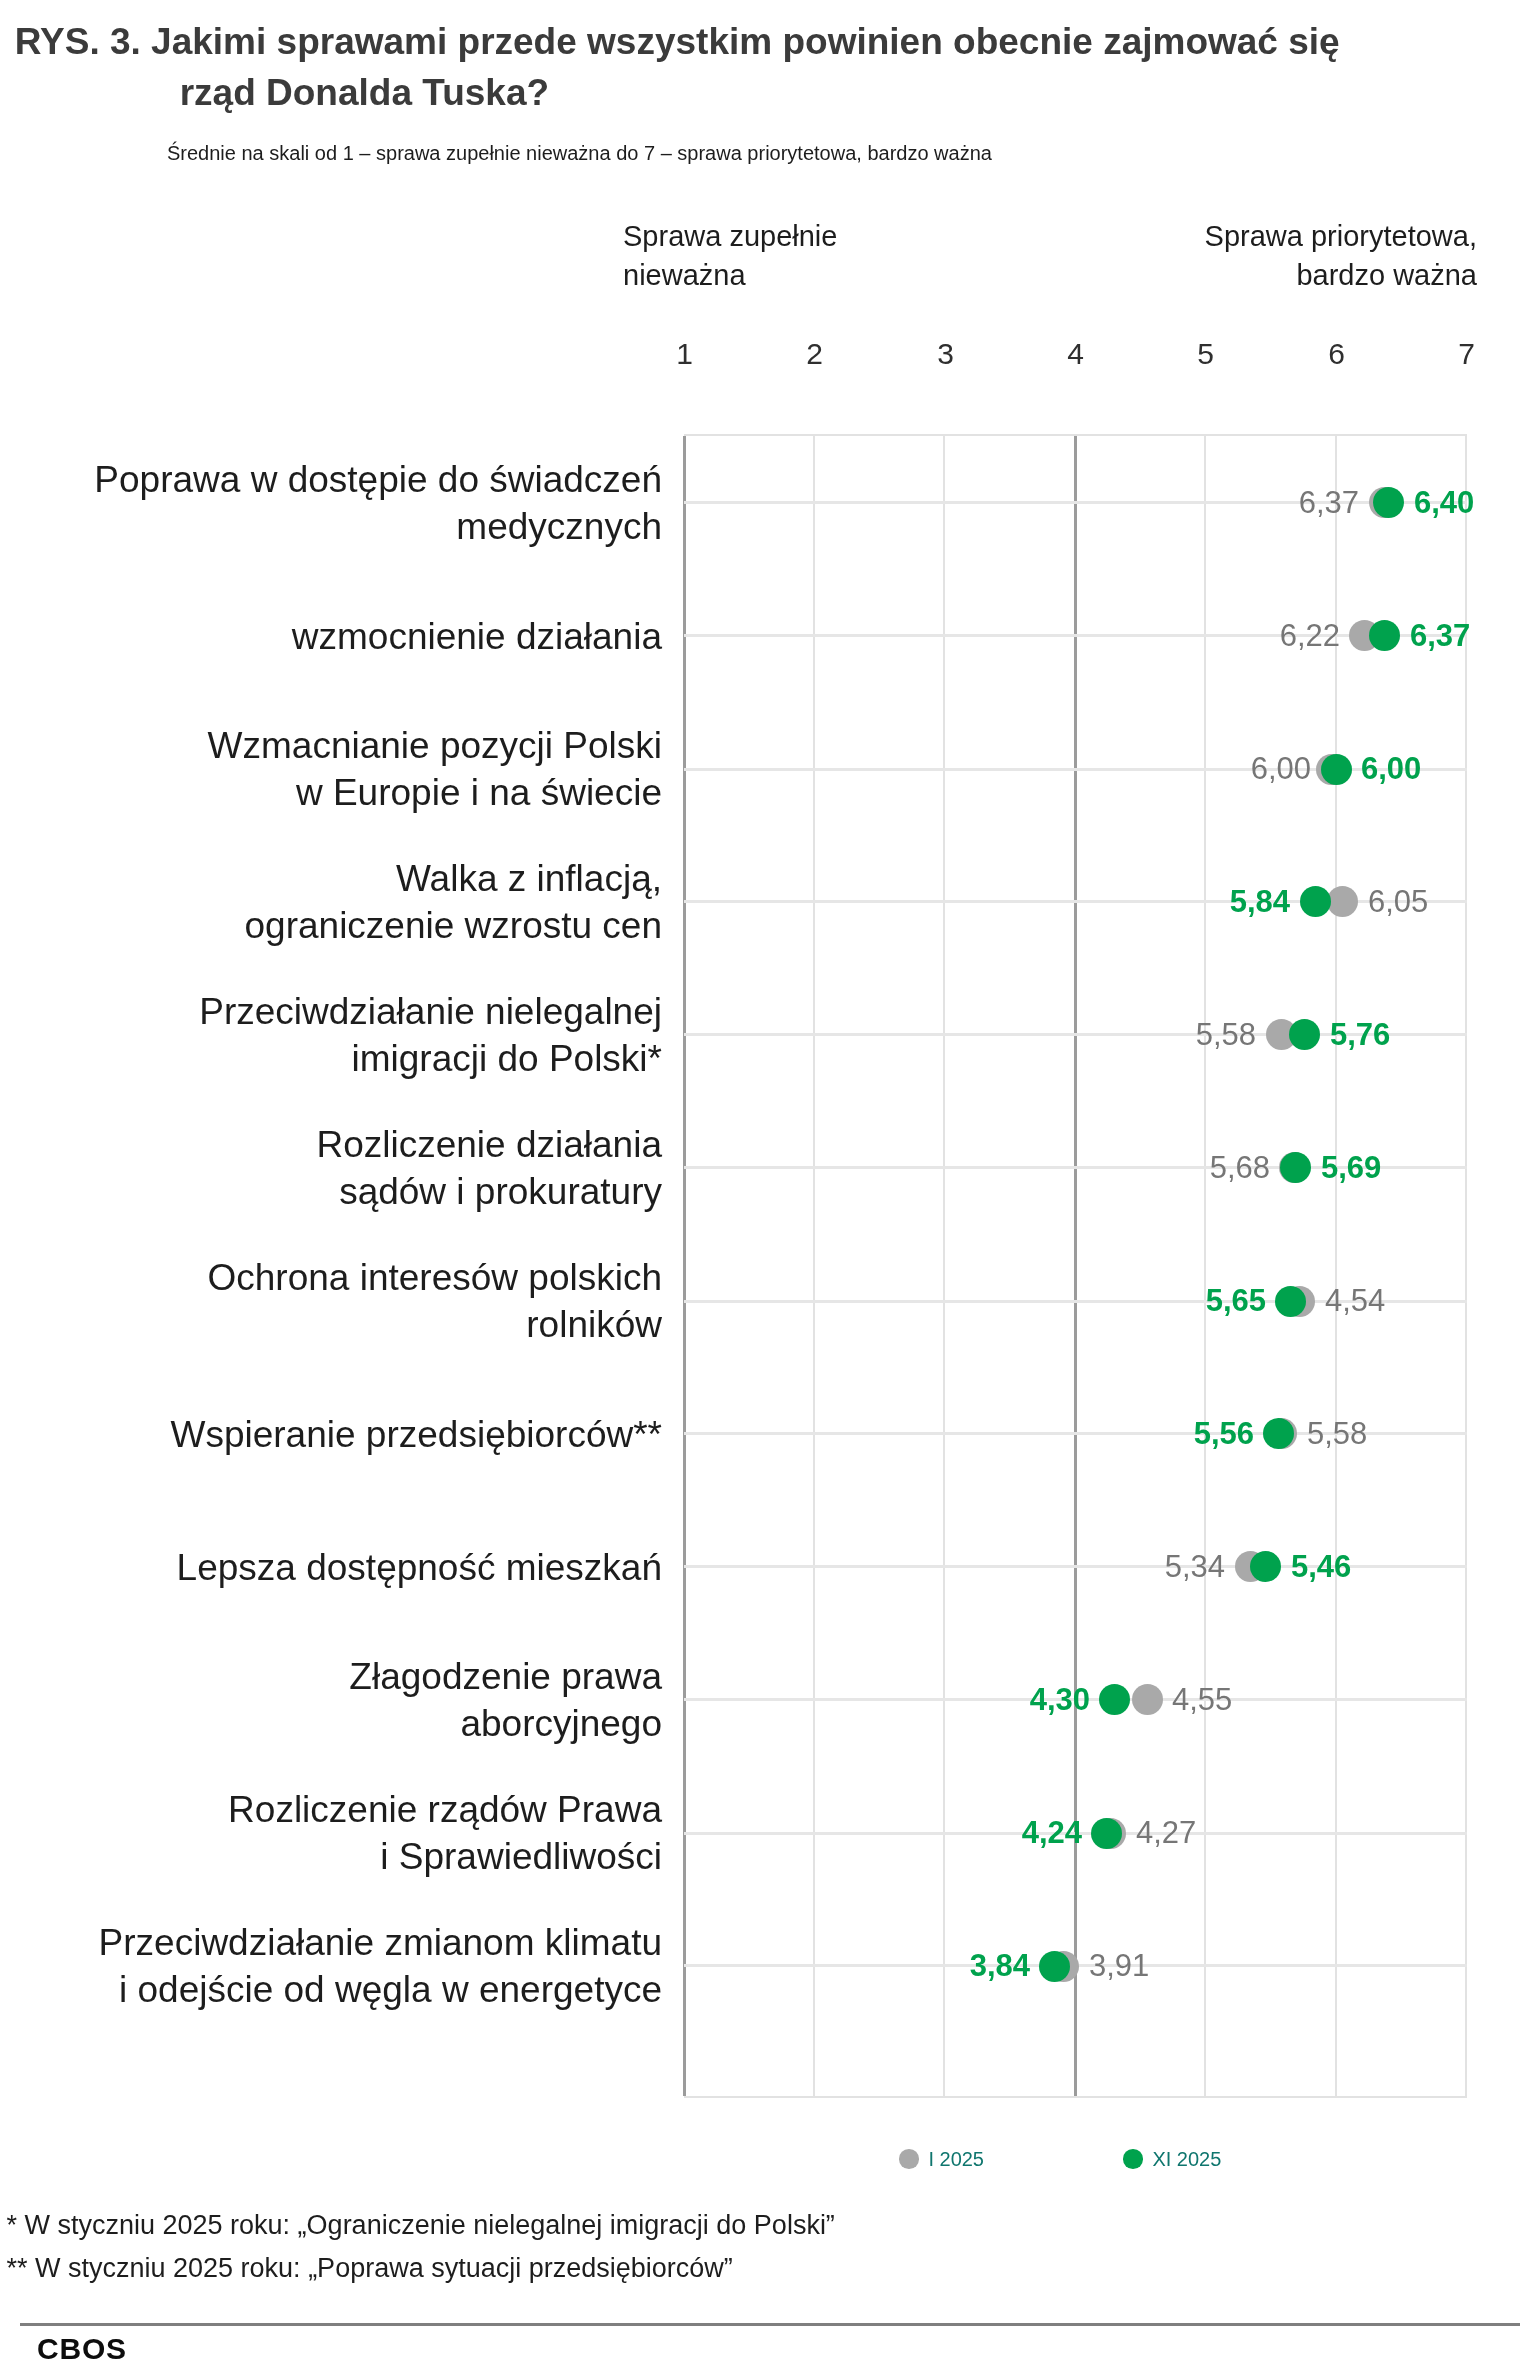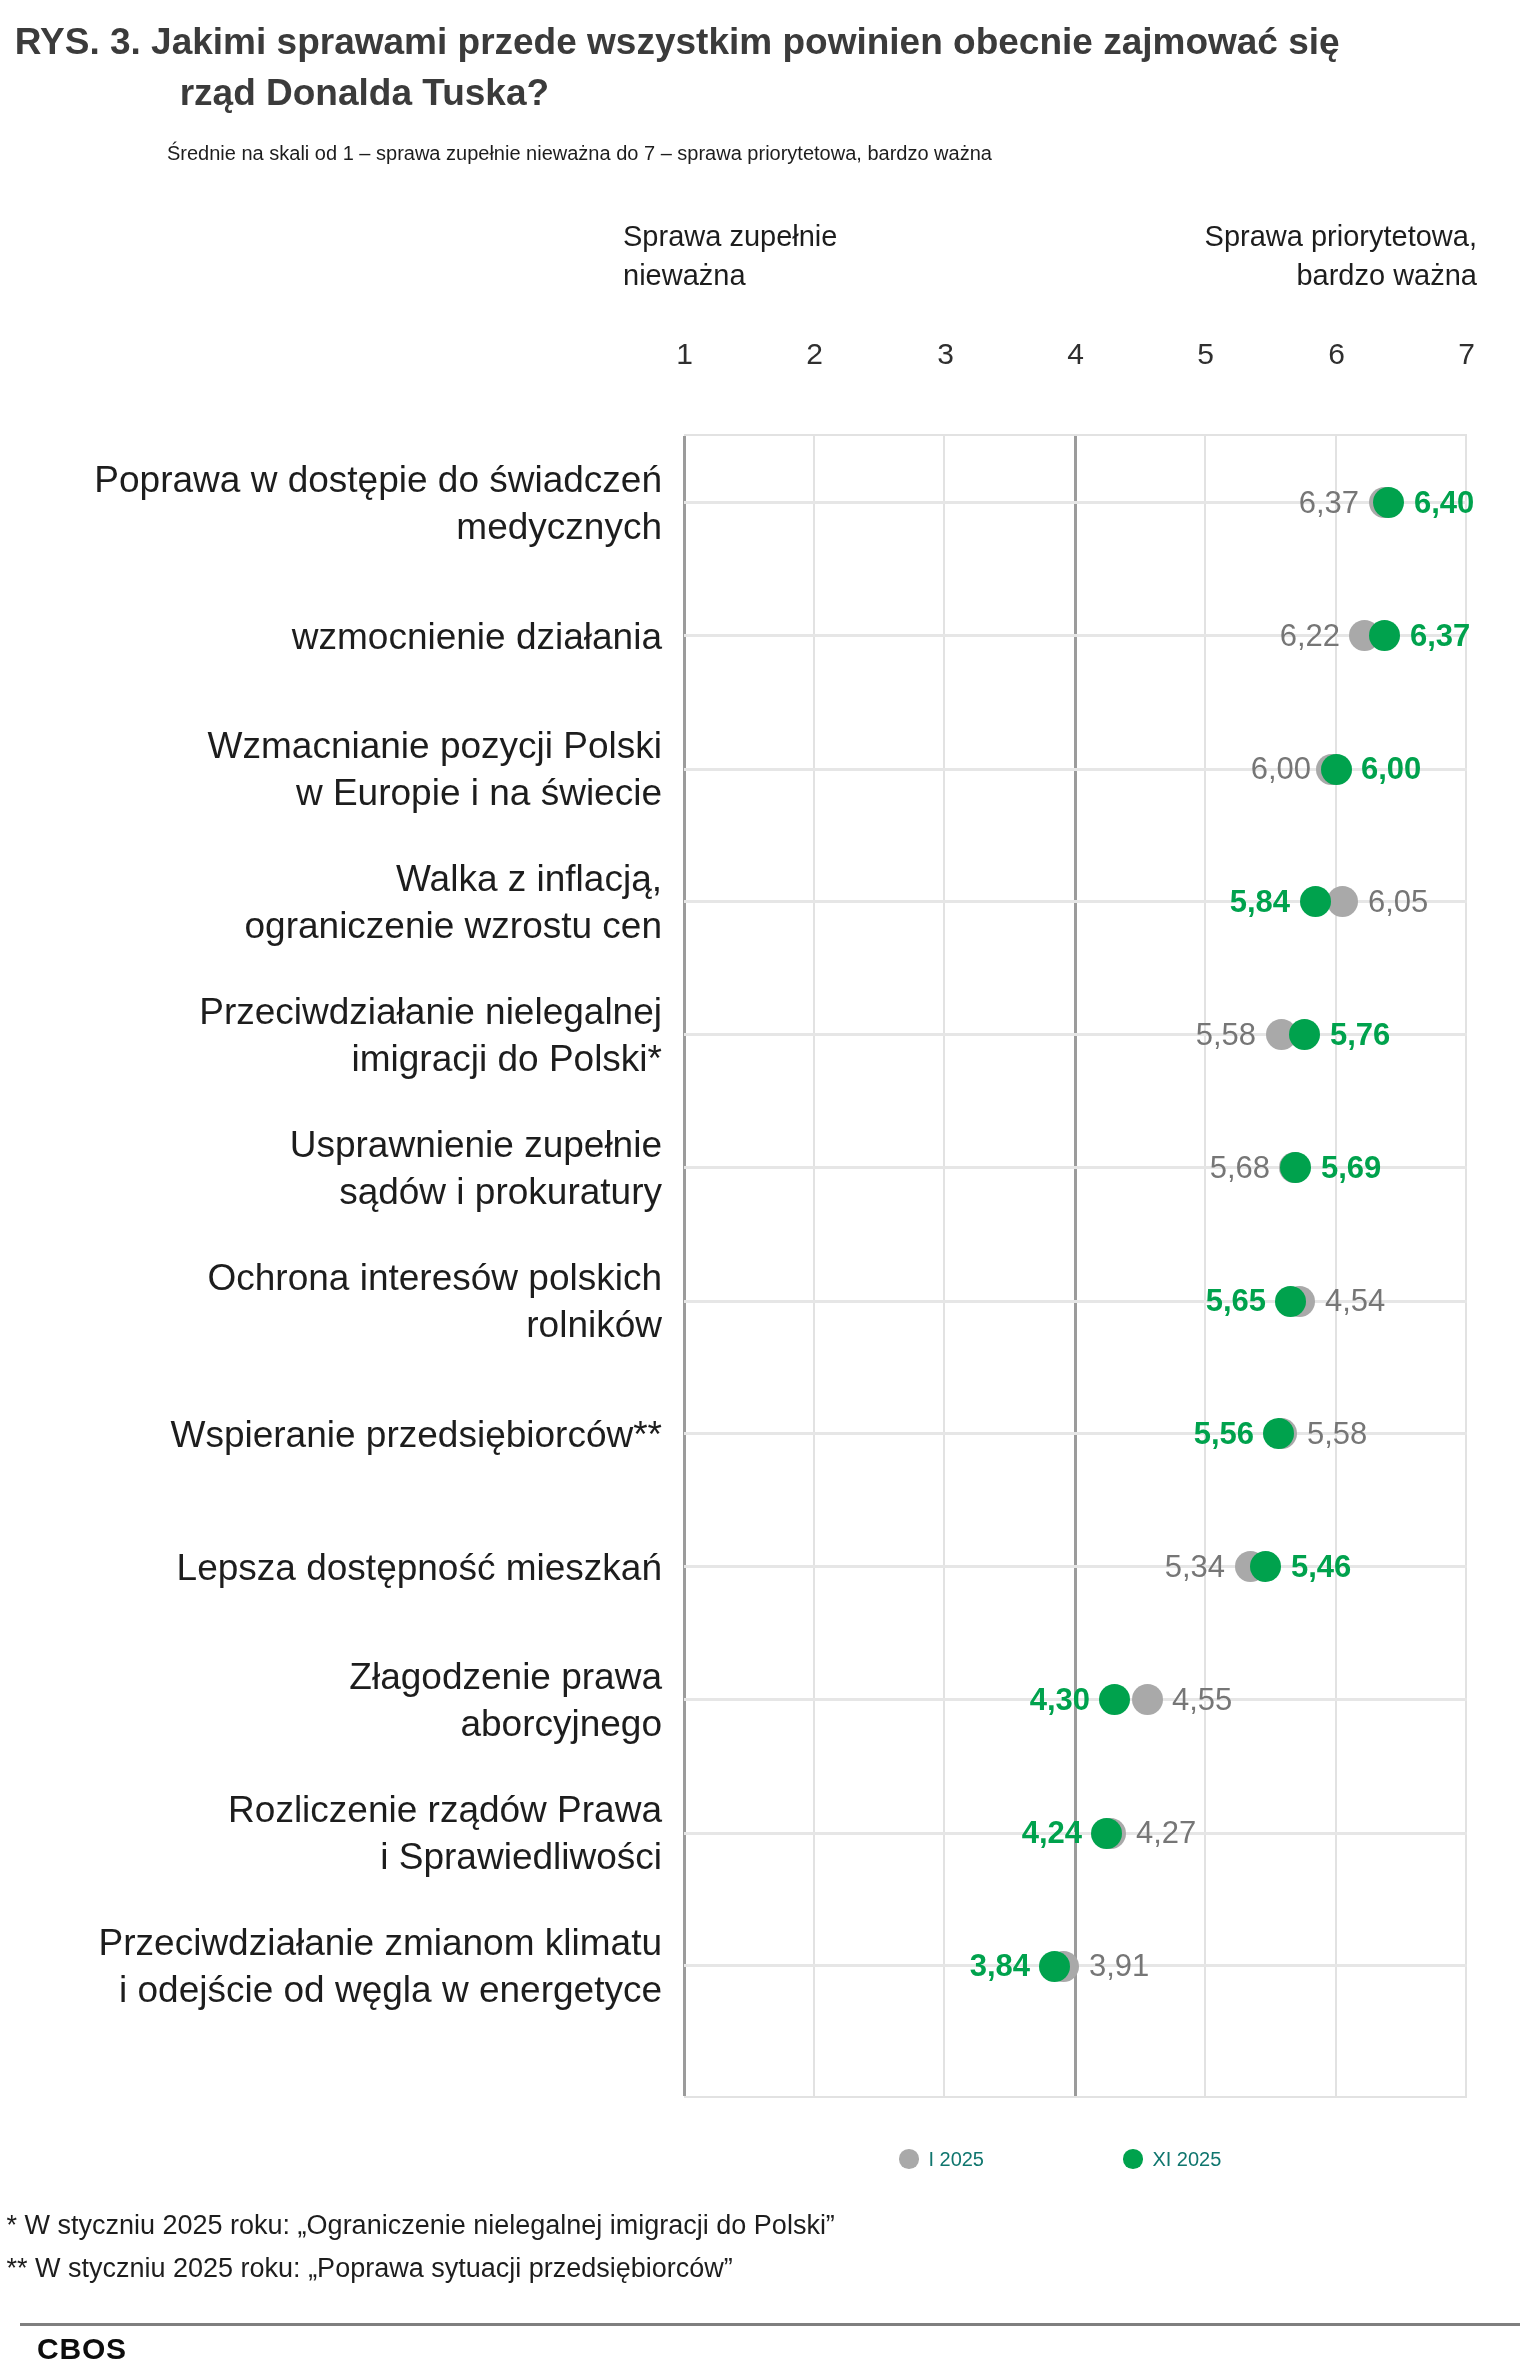--- a/index.html
+++ b/index.html
@@ -133,21 +133,21 @@
     <div class="cat" style="top: 1035px;">
       <div>Przeciwdziałanie nielegalnej</div>
       <div>imigracji do Polski*</div>
     </div>
     <div class="dot gray" style="left: 1266px; top: 1019px;"></div>
     <div class="dot green" style="left: 1289px; top: 1019px;"></div>
     <div class="vlab gray" style="right: 285px; top: 1035px;">5,58</div>
     <div class="vlab green" style="left: 1330px; top: 1035px;">5,76</div>
     <div class="rowline" style="top: 1166px;"></div>
     <div class="cat" style="top: 1168px;">
-      <div>Usprawnienie zupełnie</div>
+      <div>Rozliczenie działania</div>
       <div>sądów i prokuratury</div>
     </div>
     <div class="dot gray" style="left: 1279px; top: 1152px;"></div>
     <div class="dot green" style="left: 1280px; top: 1152px;"></div>
     <div class="vlab gray" style="right: 271px; top: 1168px;">5,68</div>
     <div class="vlab green" style="left: 1321px; top: 1168px;">5,69</div>
     <div class="rowline" style="top: 1300px;"></div>
     <div class="cat" style="top: 1301px;">
       <div>Ochrona interesów polskich</div>
       <div>rolników</div>

